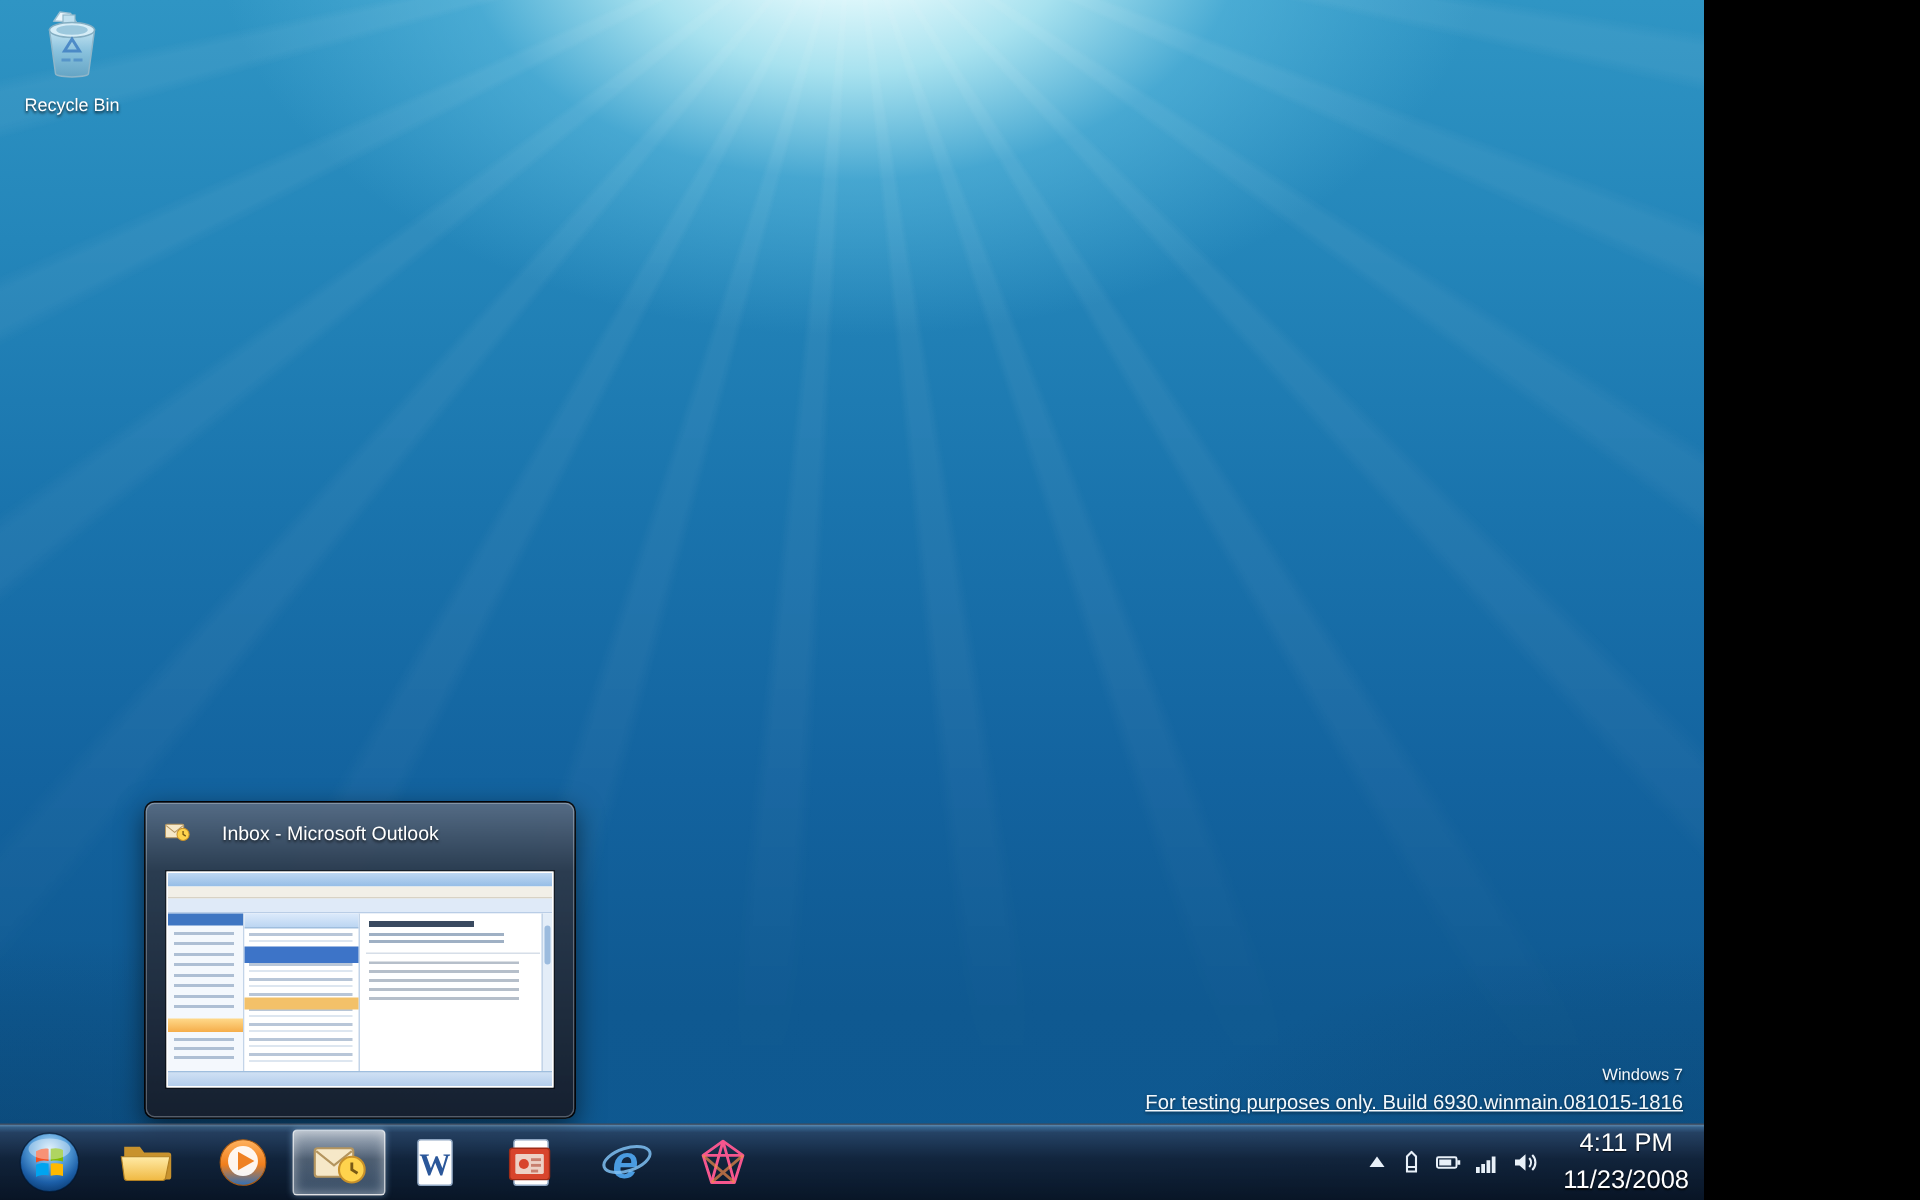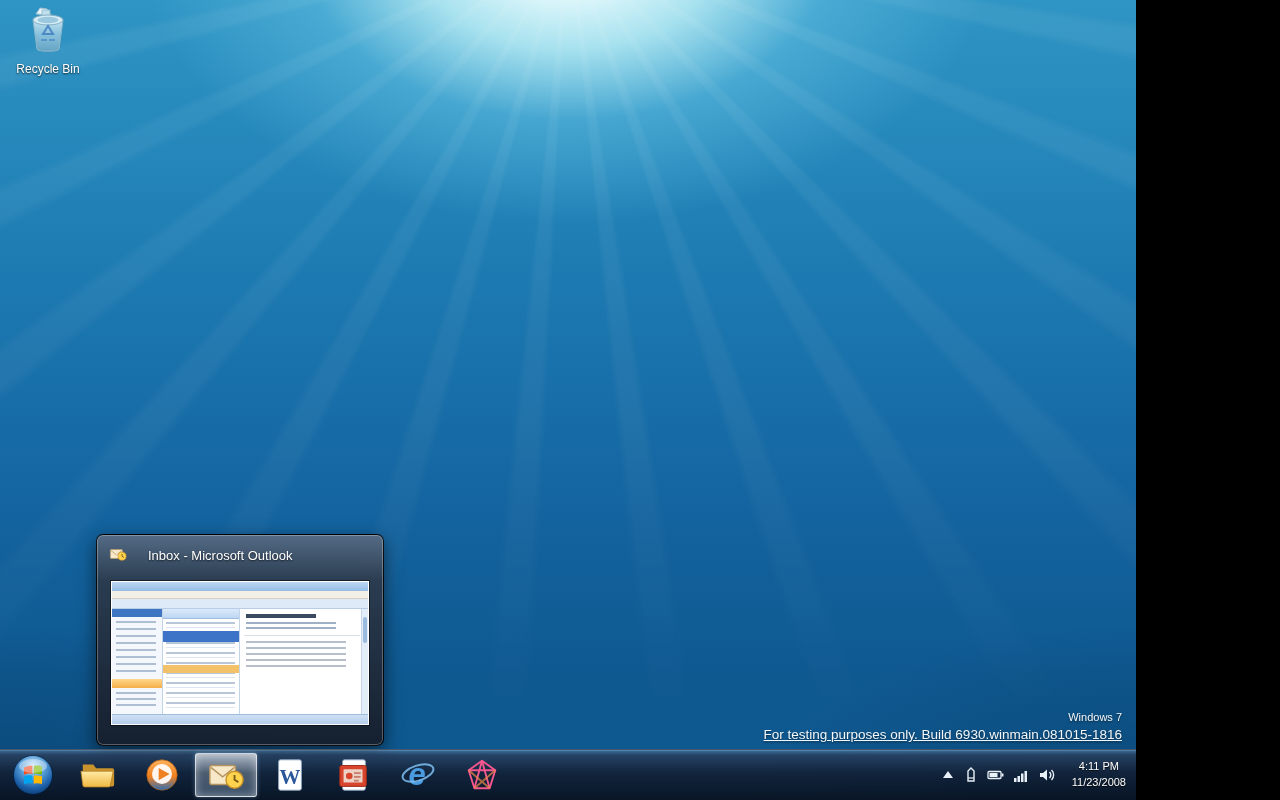--- a/index.html
+++ b/index.html
@@ -73,21 +73,21 @@
     box-shadow:inset 0 1px 0 rgba(255,255,255,.12);}
   .orb-wrap{width:66px;display:flex;justify-content:center;}
   .orb{width:42px;height:42px;border-radius:50%;cursor:pointer;}
   .tb-btn{width:62px;height:44px;margin:2px 1px;display:flex;align-items:center;justify-content:center;
     border-radius:3px;border:1px solid transparent;box-sizing:border-box;cursor:pointer;}
   .tb-btn.active{background:linear-gradient(180deg,rgba(255,255,255,.60) 0%,rgba(235,245,255,.28) 45%,rgba(170,210,250,.30) 100%);
     border:1px solid rgba(255,255,255,.7);box-shadow:inset 0 0 8px rgba(255,255,255,.45), 0 0 4px rgba(160,210,255,.4);}
   .spacer{flex:1;}
   .tray{display:flex;align-items:center;gap:9px;margin-right:10px;}
   .tray svg{display:block;}
-  .clock{color:#fff;text-align:center;font-size:11px;line-height:1.45;margin:0 10px 0 6px;
+  .clock{color:#fff;text-align:center;font-size:17px;line-height:1.45;margin:0 10px 0 6px;
     text-shadow:0 1px 1px rgba(0,0,0,.8);white-space:nowrap;}
 </style>
 </head>
 <body>
 
 <div class="screen">
   <div class="rays"></div>
 
   <div class="recycle">
     <span>

